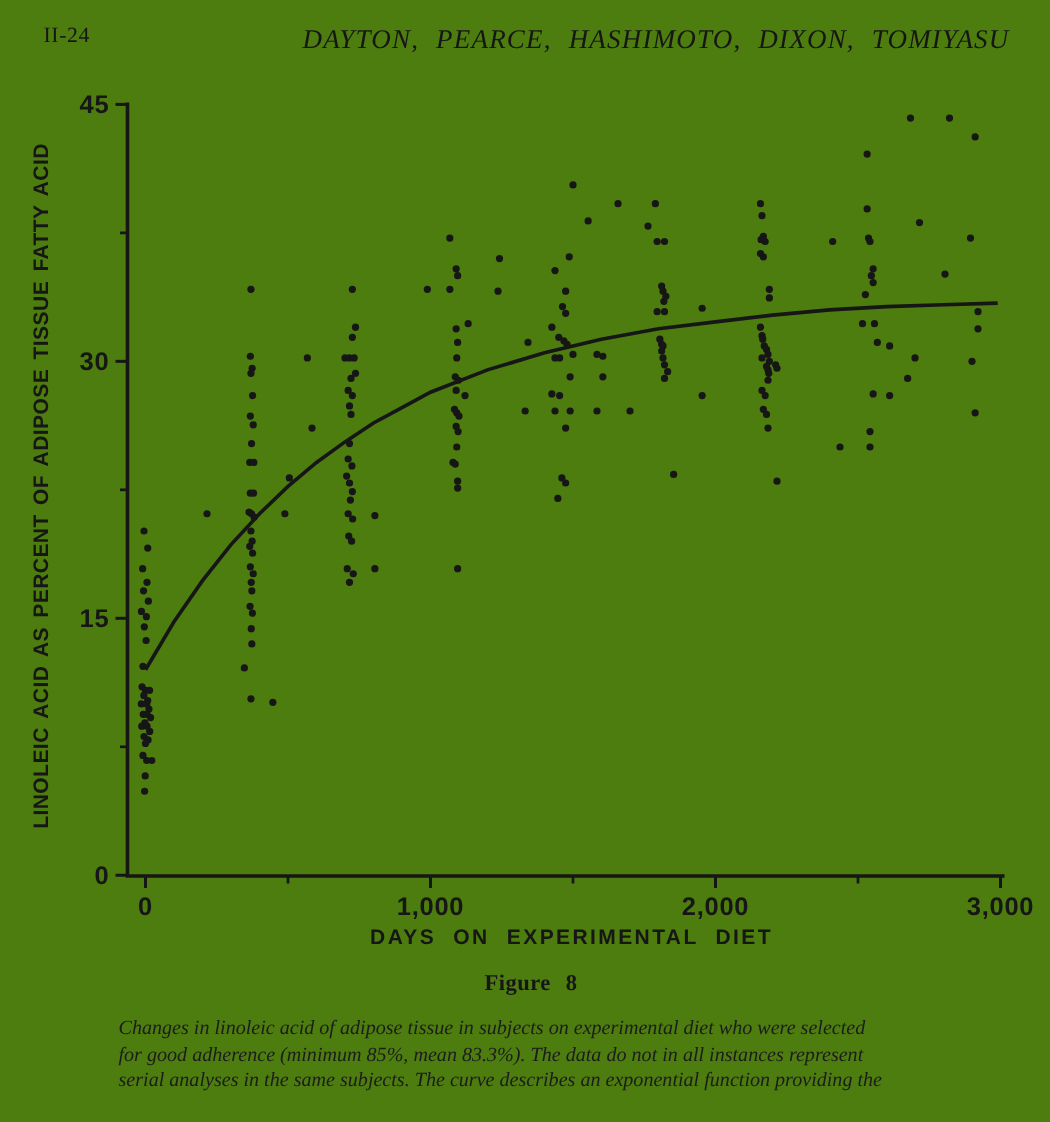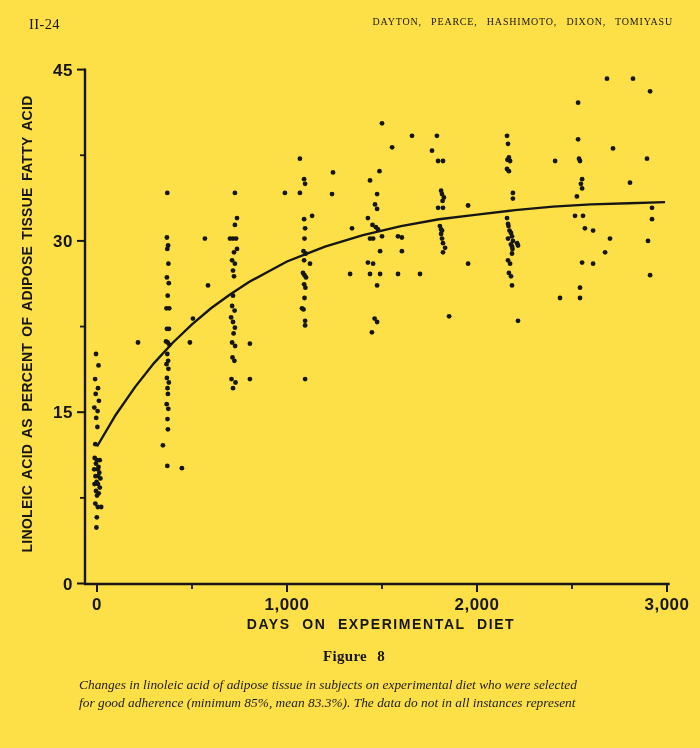--- a/index.html
+++ b/index.html
@@ -1,27 +1,27 @@
 <!DOCTYPE html>
 <html><head>
 <meta charset="utf-8">
 <style>
   html,body{margin:0;padding:0;background:#e8e8e4;}
   .page{
     position:relative;width:700px;height:748px;margin:0 auto;
-    background:#fde047;overflow:hidden;
+    background:#4d7c0f;overflow:hidden;
     font-family:"Liberation Serif",serif;color:#161616;
   }
   .header-left{
     position:absolute;left:29px;top:16px;
     font-size:14.5px;letter-spacing:.4px;
   }
   .header-right{
     position:absolute;right:27px;top:16px;
-    font-size:10px;letter-spacing:.8px;word-spacing:6px;white-space:nowrap;
+    font-size:18px;letter-spacing:.8px;word-spacing:6px;white-space:nowrap;font-style:italic;
   }
   svg.chart{position:absolute;left:0;top:0;}
   .axis{fill:none;stroke:#161616;stroke-width:2.4;stroke-linecap:square;}
   .tick{stroke:#161616;stroke-width:2;}
   .mtick{stroke:#161616;stroke-width:1.8;}
   .ticklab{
     font-family:"Liberation Sans",sans-serif;font-weight:bold;
     font-size:17px;letter-spacing:.5px;fill:#161616;
   }
   .xtitle{
@@ -312,14 +312,15 @@
       <circle cx="652.0" cy="219.2" r="2.4" class="pt"></circle>
       <circle cx="648.0" cy="240.9" r="2.4" class="pt"></circle>
       <circle cx="650.1" cy="275.2" r="2.4" class="pt"></circle>
     </svg>
 
   <div class="figure-label">Figure 8</div>
 
   <div class="caption">
     <div>Changes in linoleic acid of adipose tissue in subjects on experimental diet who were selected</div>
     <div>for good adherence (minimum 85%, mean 83.3%). The data do not in all instances represent</div>
+    <div>serial analyses in the same subjects. The curve describes an exponential function providing the</div>
   </div>
 </div>
 
 </body></html>

